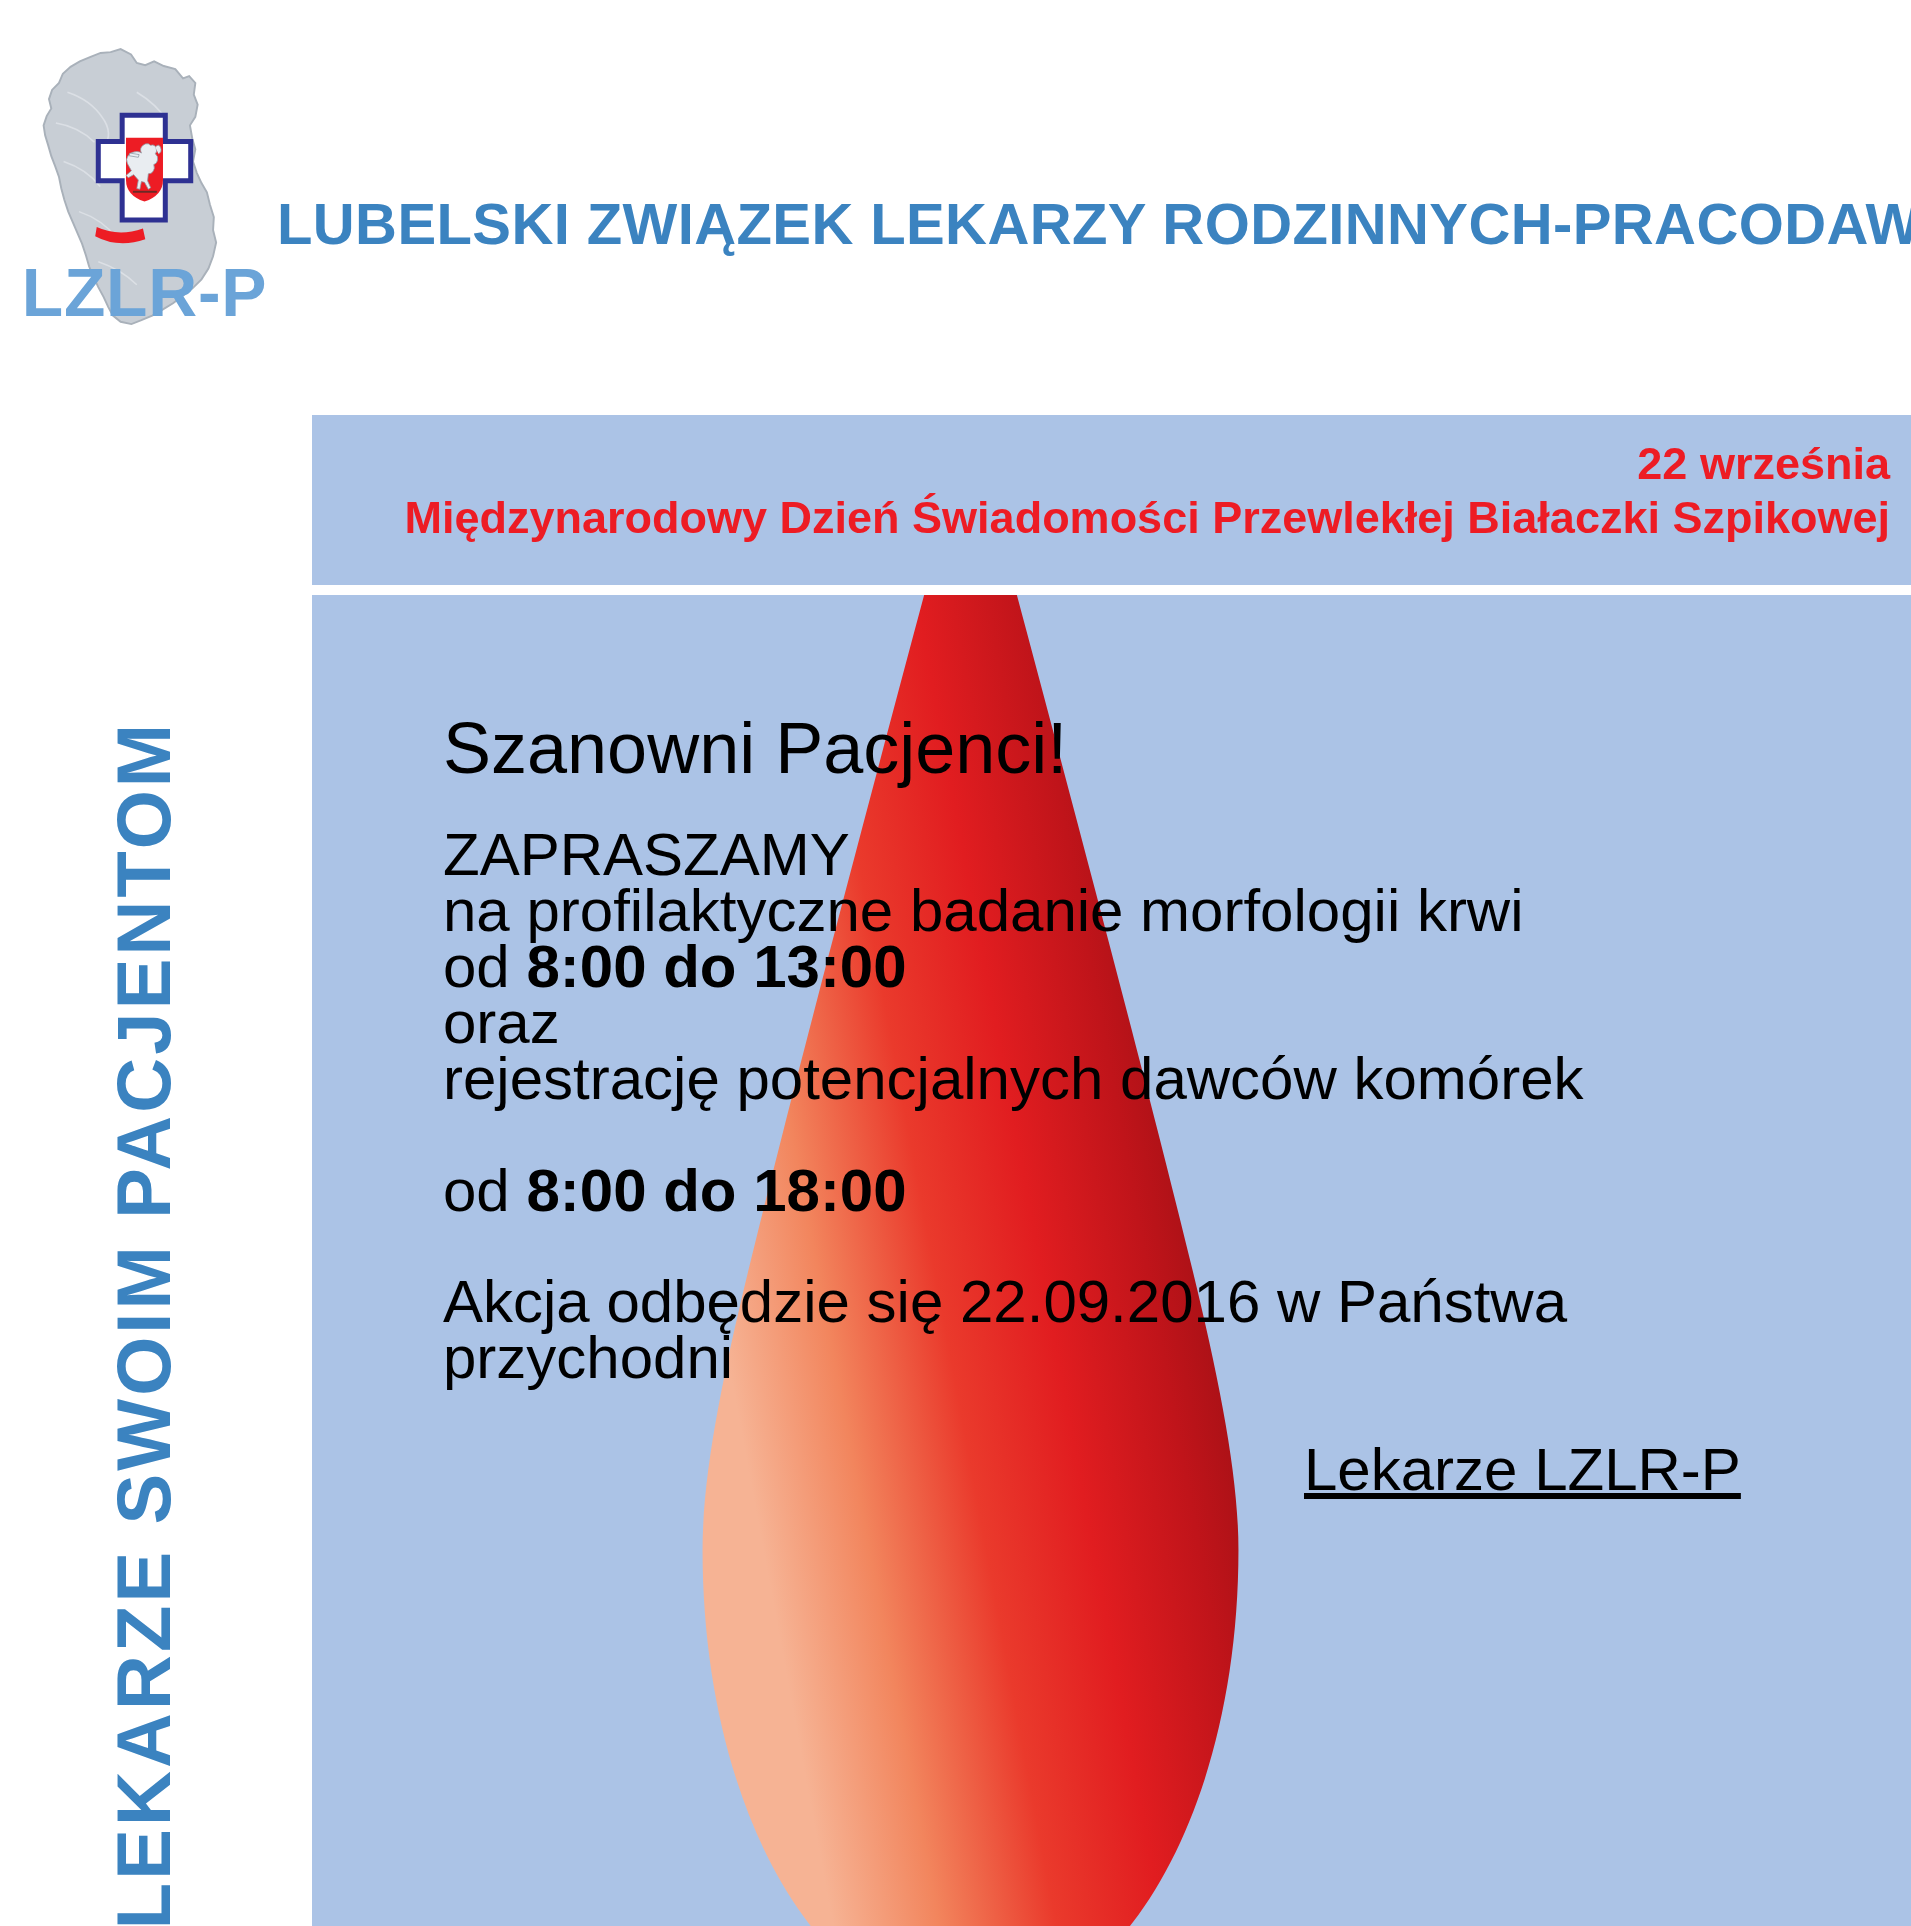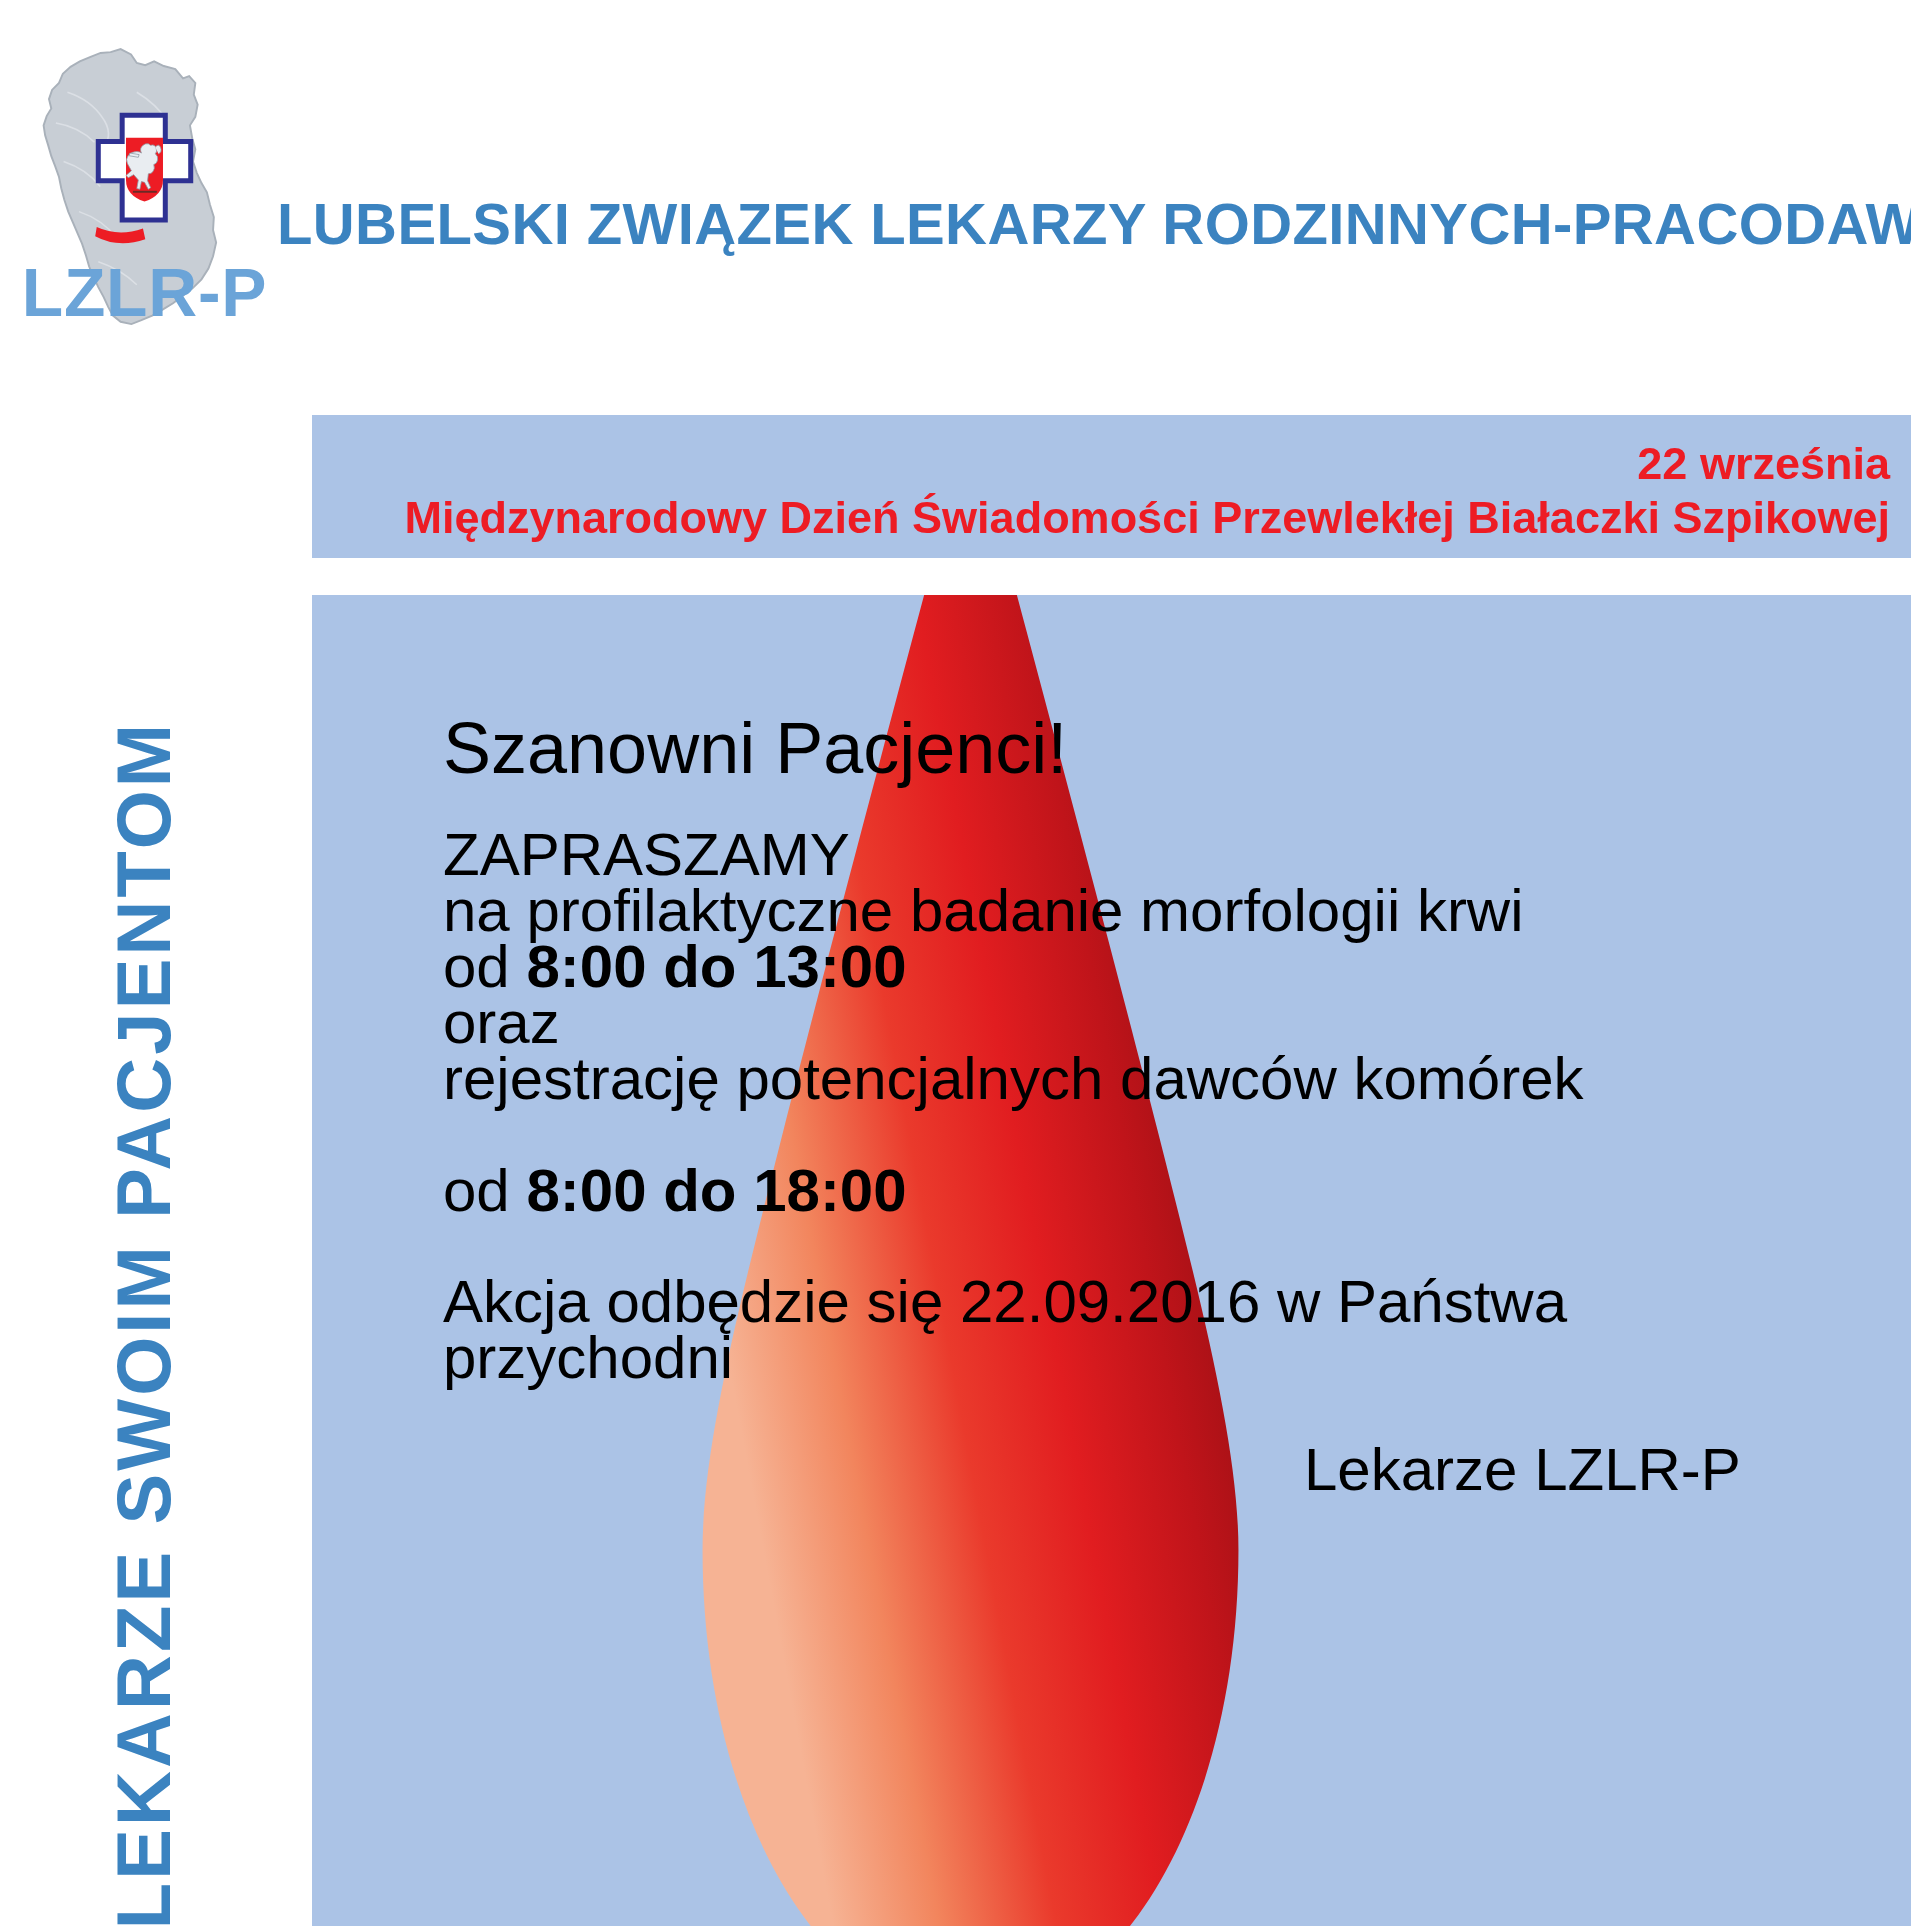--- a/index.html
+++ b/index.html
@@ -33,21 +33,21 @@
     position:absolute;left:-713px;top:1267px;
     width:1714px;height:116px;
     transform:rotate(-90deg);
     font-size:76px;font-weight:bold;color:#3b83c0;
     letter-spacing:3.1px;text-align:center;line-height:116px;
     white-space:nowrap;
   }
 
   
   #banner{
-    position:absolute;left:312px;top:415px;width:1599px;height:143px;
+    position:absolute;left:312px;top:415px;width:1599px;height:170px;
     background:#abc3e6;
   }
   #banner-date{
     position:absolute;right:21px;top:23px;
     font-size:45px;font-weight:bold;color:#ed1c24;white-space:nowrap;
   }
   #banner-line{
     position:absolute;right:21px;top:77px;
     font-size:45px;font-weight:bold;color:#ed1c24;white-space:nowrap;
   }
@@ -68,21 +68,21 @@
   #greeting{left:87px;top:112px;font-size:72px;}
   #l-zapr{left:87px;top:225px;font-size:60px;}
   #l-bad {left:87px;top:281px;font-size:60px;}
   #l-h1  {left:87px;top:337px;font-size:60px;}
   #l-oraz{left:87px;top:393px;font-size:60px;}
   #l-rej {left:87px;top:449px;font-size:60px;}
   #l-mac {left:87px;top:505px;font-size:60px;}
   #l-h2  {left:87px;top:561px;font-size:60px;}
   #l-akc {left:87px;top:672px;font-size:60px;}
   #l-prz {left:87px;top:728px;font-size:60px;}
-  #signature{left:948px;top:840px;font-size:60px;}
+  #signature{left:948px;top:840px;font-size:60px;text-decoration:underline;}
   .strong{font-weight:bold;text-underline-offset:0.14em;}
 </style>
 </head>
 <body>
 
 <div id="header">
 
   <div id="logo">
     <svg viewBox="0 0 640 740" xmlns="http://www.w3.org/2000/svg" aria-hidden="true">
 

